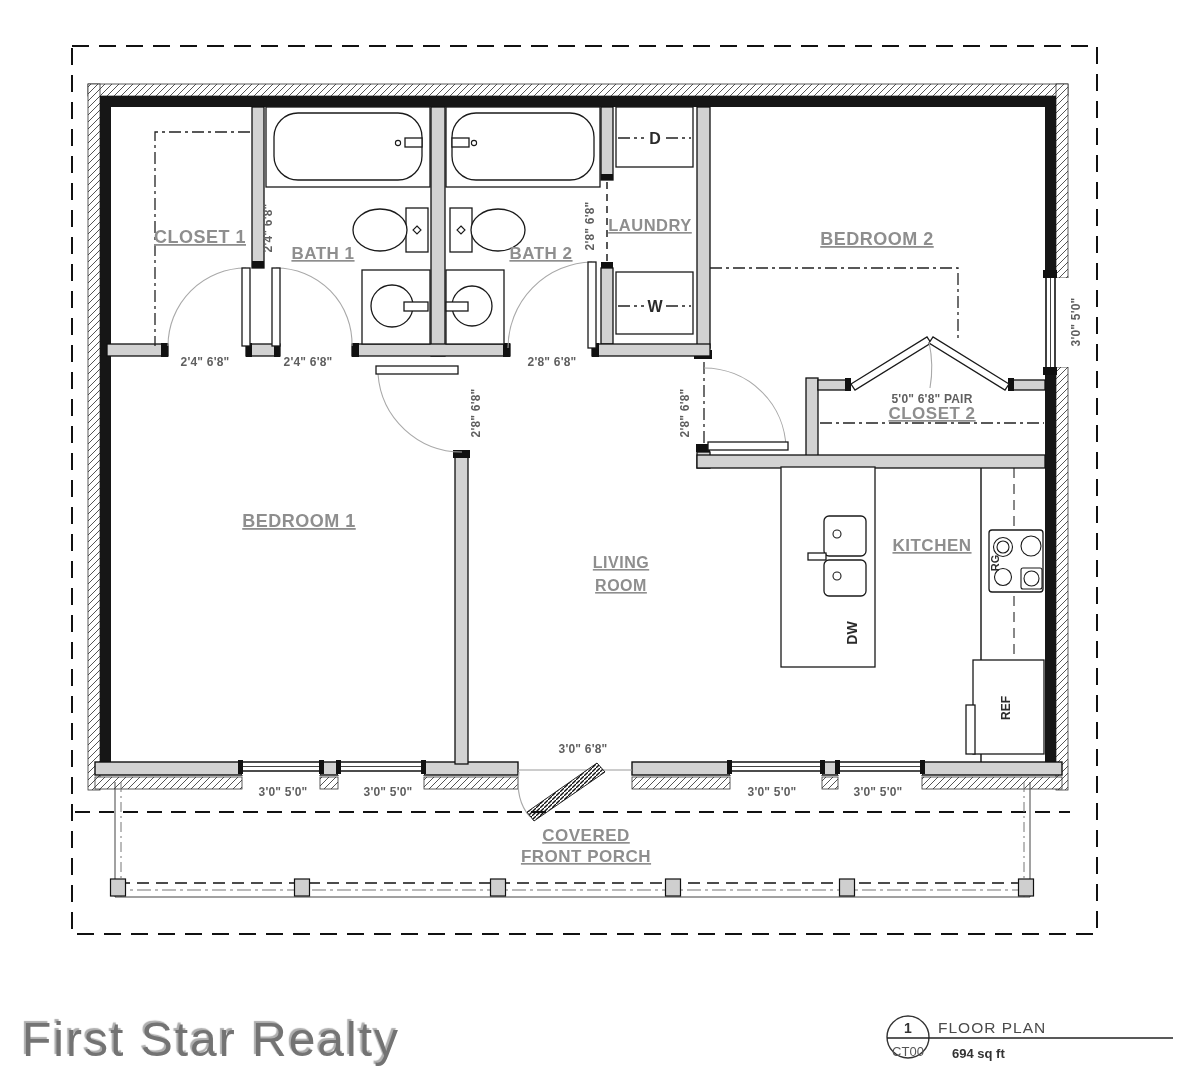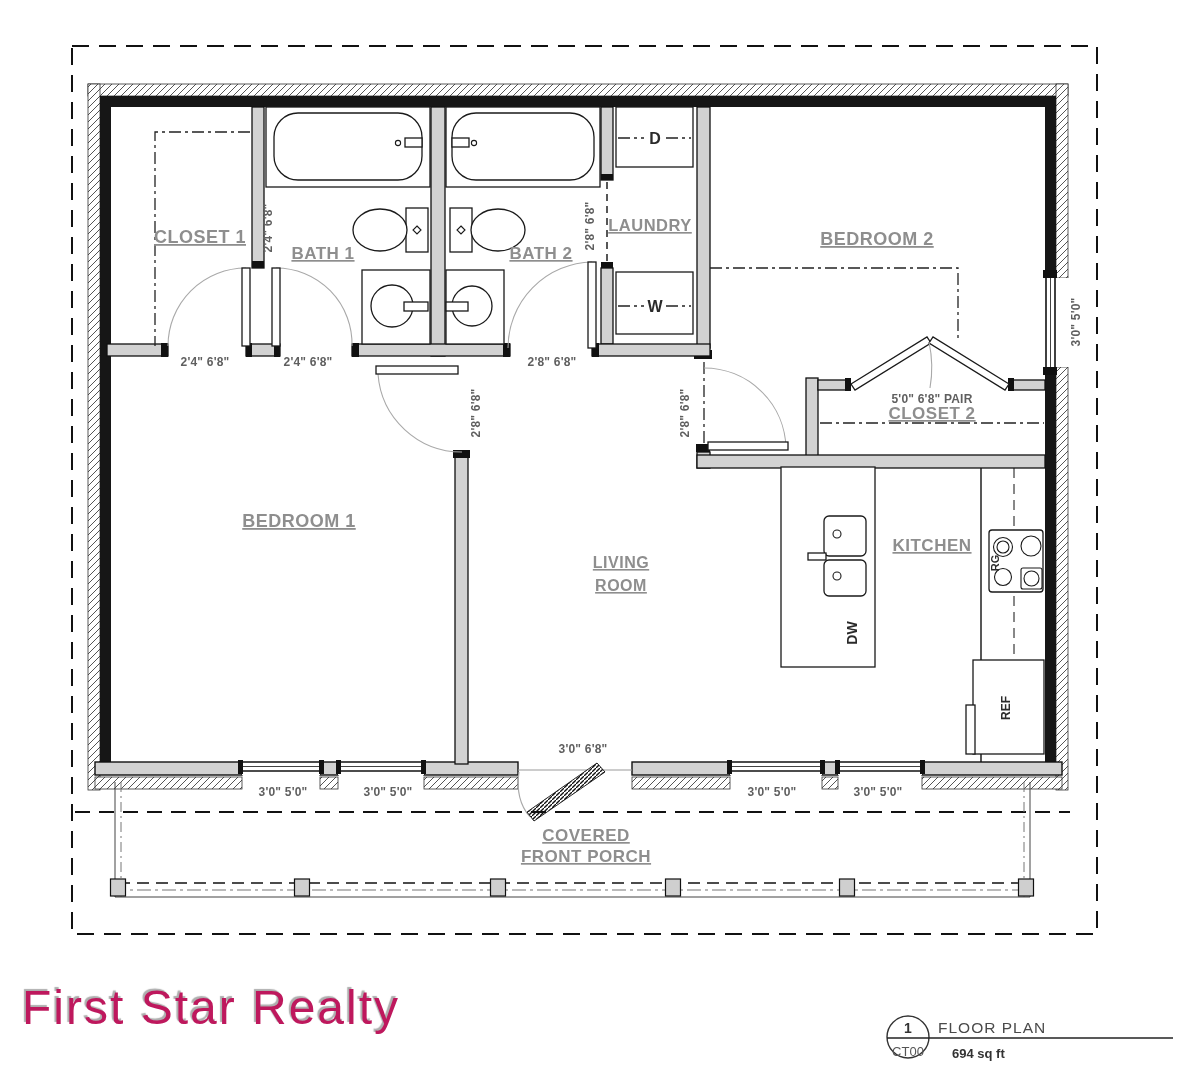--- a/index.html
+++ b/index.html
@@ -11,22 +11,22 @@
   .appl{font-weight:bold;fill:#2a2a2a;}
   .wall-ext{fill:#161616;stroke:none;}
   .wall-int{fill:#d2d2d2;stroke:#111;stroke-width:1.3;}
   .wall-gray{fill:#d2d2d2;stroke:#111;stroke-width:1.4;}
   .cap{fill:#111;stroke:none;}
   .fix{fill:#ffffff;stroke:#1a1a1a;stroke-width:1.3;}
   .fixthin{fill:none;stroke:#1a1a1a;stroke-width:1.1;}
   .swing{fill:none;stroke:#a9a9a9;stroke-width:1.1;}
   .dashdot{fill:none;stroke:#222;stroke-width:1.3;stroke-dasharray:12 4 3 4;}
   .opening{fill:none;stroke:#111;stroke-width:1.4;stroke-dasharray:7 5;}
-  .logo{position:absolute;left:22px;top:980px;font-size:48px;letter-spacing:2px;
-        color:#be185d;text-shadow:-2px -2px 1px #aeaeae, 1px 1px 0 #ffffff;}
+  .logo{position:absolute;left:22px;top:1012px;font-size:48px;letter-spacing:2px;
+        color:#737373;text-shadow:-2px -2px 1px #aeaeae, 1px 1px 0 #ffffff;}
 </style>
 </head>
 <body>
 
 <div class="canvas">
 
 <svg width="1199" height="1080" viewBox="0 0 1199 1080">
   <defs>
     <pattern id="hatch" patternUnits="userSpaceOnUse" width="7" height="7">
       <rect width="7" height="7" fill="#ffffff"></rect>

